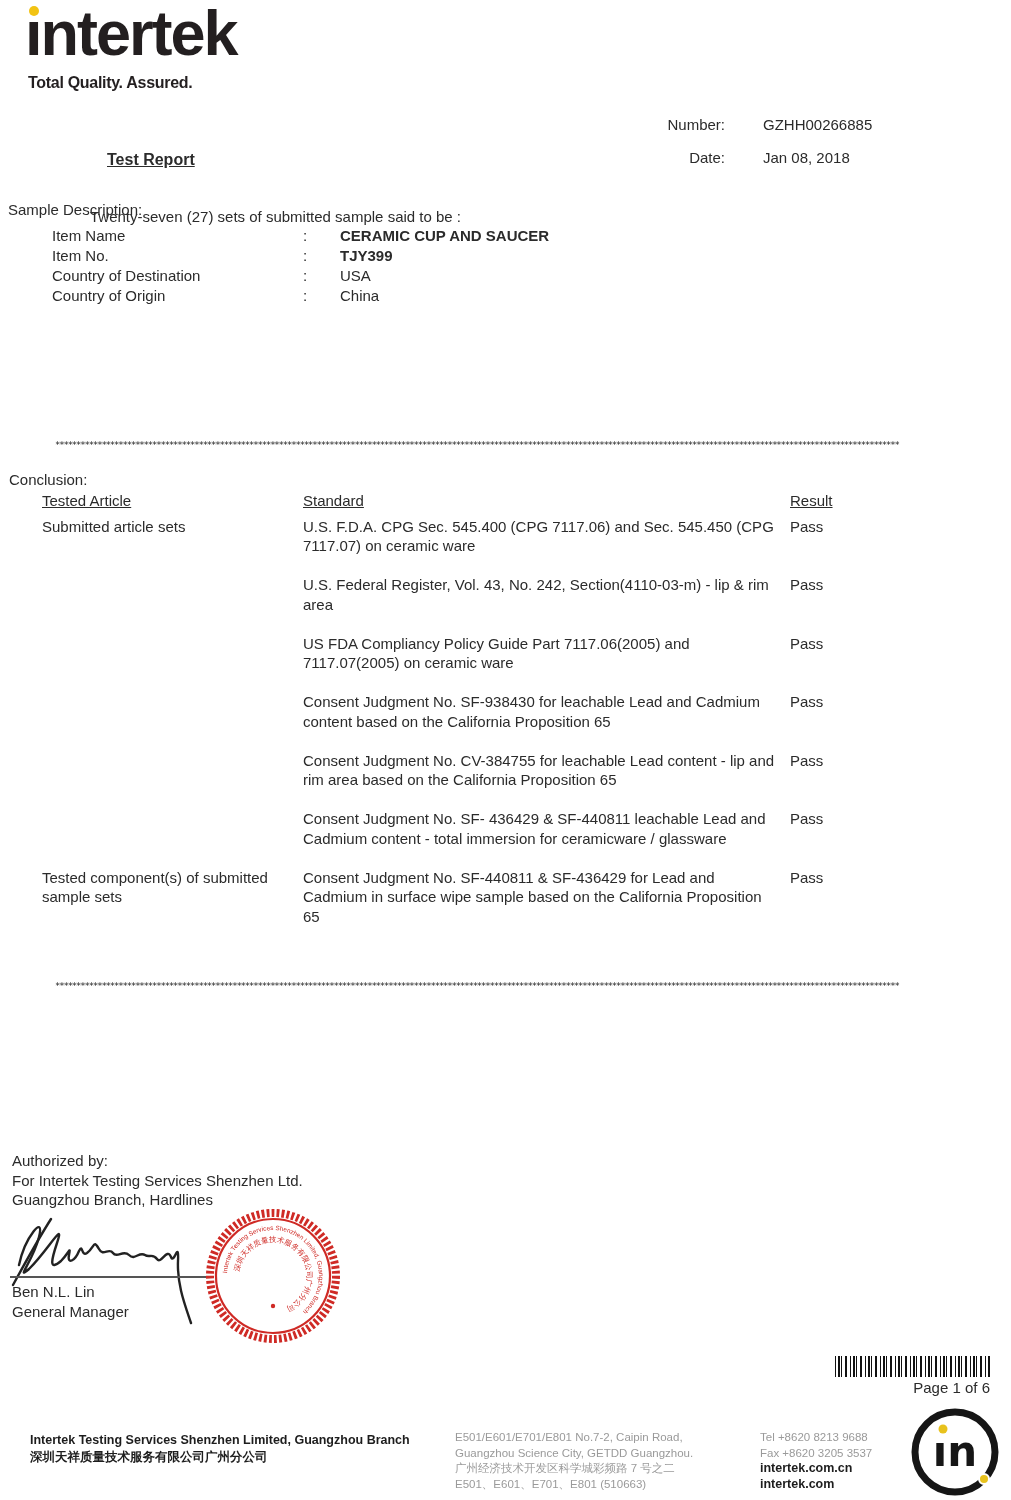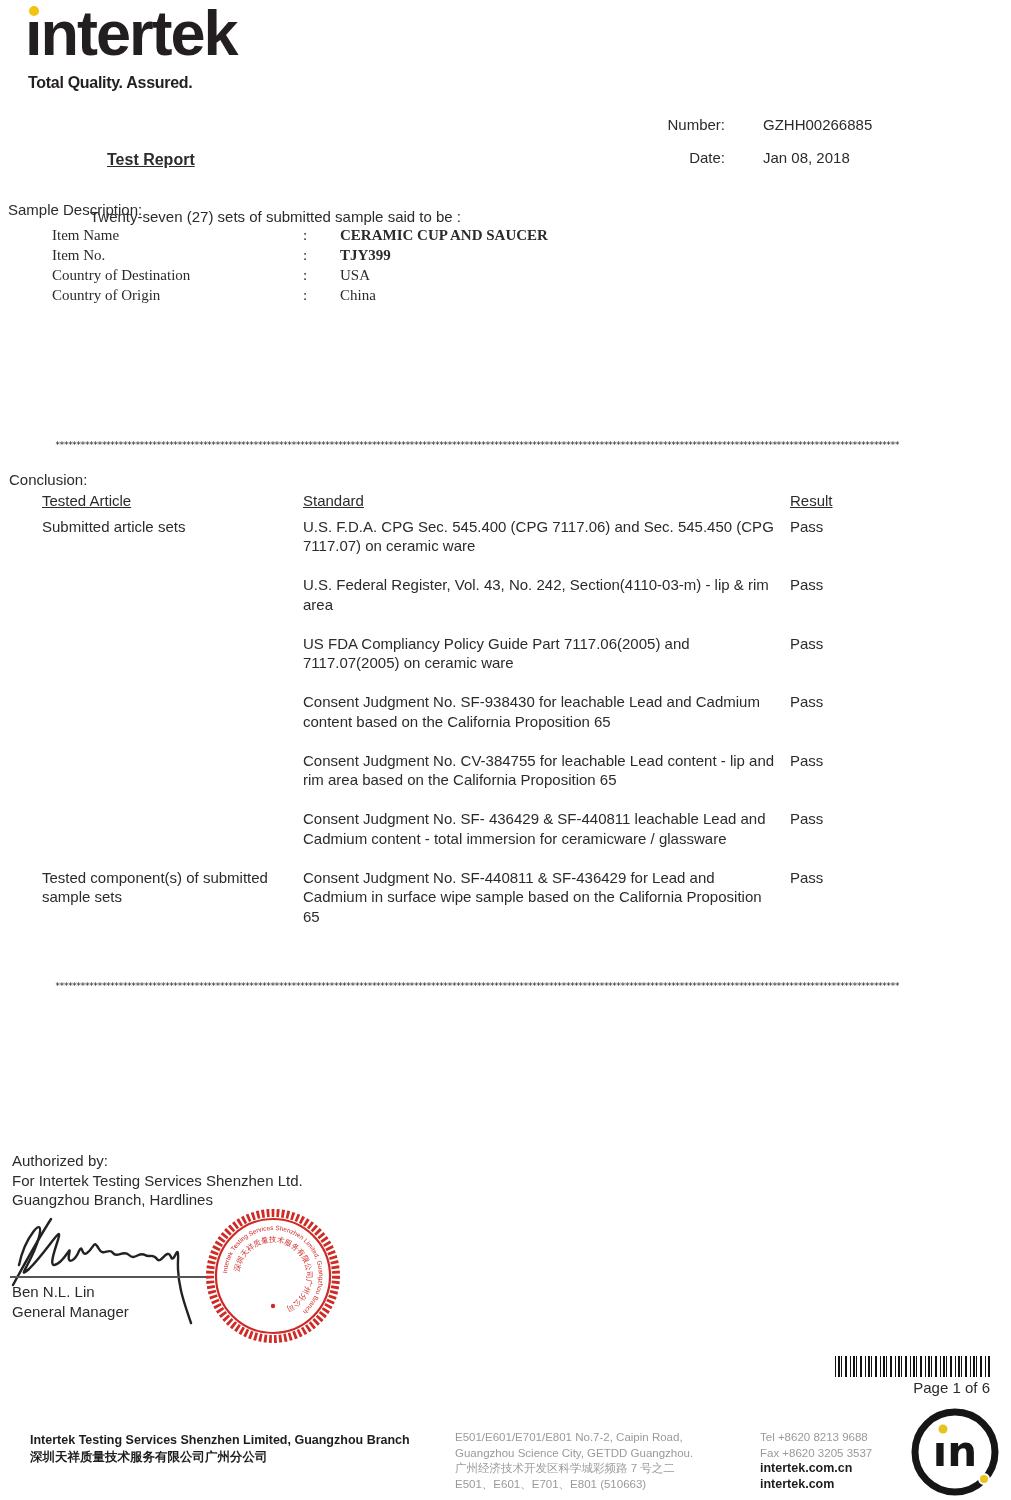--- a/index.html
+++ b/index.html
@@ -15,21 +15,21 @@
 
   
   .report-title { position:absolute; left:107px; top:115px; font-size:16px; font-weight:bold; text-decoration:underline;margin-top:36px; }
   .hdr-grid { position:absolute; left:640px; top:116px; display:grid; grid-template-columns:85px 38px auto; row-gap:16px; font-size:15px; }
   .hdr-label { text-align:right; }
 
   
   .sample-heading { position:absolute; left:8px; top:188px; font-size:15px;margin-top:13px; }
   .sample-intro { position:absolute; left:42px; top:208px; font-size:15px;margin-left:48px; }
   .sample-fields { position:absolute; left:52px; top:227px; font-size:15px; }
-  .field-row { display:grid; grid-template-columns:251px 37px auto; height:20px;font-family:Liberation Serif, serif; }
+  .field-row { display:grid; grid-template-columns:251px 37px auto; height:20px; }
   .bold { font-weight:bold; }
 
   
   .divider { position:absolute; left:55px; width:920px; height:12px; overflow:hidden; font-family:"DejaVu Sans Mono",monospace; font-size:9px; letter-spacing:-1.2px; white-space:nowrap; color:#222; }
   .divider-1 { top:440px; }
   .divider-2 { top:981px; }
 
   
   .conclusion-heading { position:absolute; left:9px; top:471px; font-size:15px; }
   .con-table { position:absolute; left:42px; top:491px; width:940px; font-size:15px; line-height:19.5px; }

